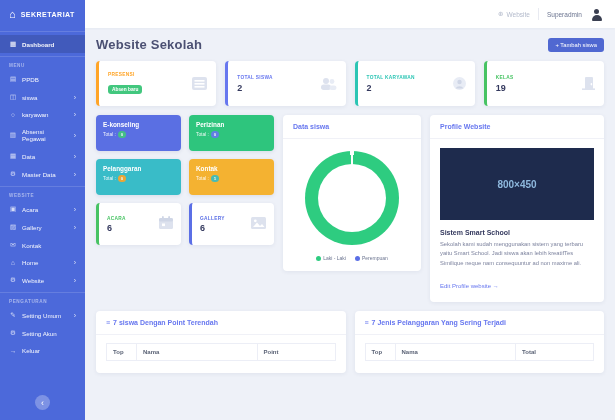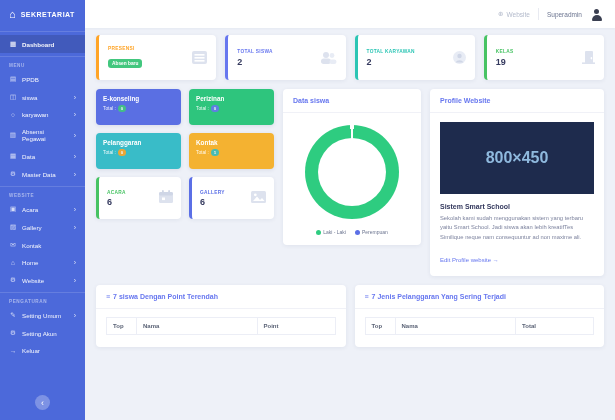--- a/index.html
+++ b/index.html
@@ -73,21 +73,21 @@
   .donut { width:94px; height:94px; border-radius:50%; position:relative;
            background:conic-gradient(#fff 0deg 2deg, #2ecc80 2deg 358deg, #fff 358deg 360deg); }
   .donut::after { content:""; position:absolute; inset:13px; background:#fff; border-radius:50%; }
   .legend { display:flex; gap:9px; margin-top:10px; font-size:5px; color:#6c7590; align-items:center; }
   .legend-item { display:flex; align-items:center; gap:2px; }
   .dot { width:5px; height:5px; border-radius:50%; }
   .dot-green { background:#2ecc80; } .dot-indigo { background:#5b6fe6; }
 
   .profile-card { width:174px; flex-shrink:0; }
   .profile-body { padding:9px 10px 10px; }
-  .profile-img { height:72px; background:#1e2b4d; display:flex; align-items:center; justify-content:center; color:#8fb9de; font-size:16px; font-weight:bold; margin-bottom:9px; }
+  .profile-img { height:72px; background:#1e2b4d; display:flex; align-items:center; justify-content:center; color:#8fb9de; font-size:10px; font-weight:bold; margin-bottom:9px; }
   .profile-heading { font-size:7px; font-weight:bold; color:#34395e; margin-bottom:4px; }
   .profile-text { font-size:5.8px; color:#7d839e; line-height:1.6; margin-bottom:6px; }
   .profile-link { font-size:6px; color:#6777ef; text-decoration:none; cursor:pointer; }
 
   
   .tables-row { display:flex; gap:9px; margin-top:9px; }
   .table-card { flex:1; min-width:0; }
   .table-title { display:flex; align-items:center; gap:3px; }
   .table-wrap { padding:8px 10px 12px; }
   table.mini { width:100%; border-collapse:collapse; font-size:6px; color:#5b6376; }
@@ -198,20 +198,24 @@
       <span>⊕</span>
       <span>Website</span>
     </div>
     <div class="topbar-sep"></div>
     <span class="topbar-user">Superadmin</span>
     <div class="avatar"></div>
   </header>
 
   <div class="content">
 
+    <div class="page-head">
+      <h1 class="page-title">Website Sekolah</h1>
+      <button class="btn-primary">+ Tambah siswa</button>
+    </div>
 
     <div class="stats-row">
       <div class="stat-card s0">
         <div>
           <div class="stat-label">PRESENSI</div>
           <span class="badge-pill">Absen baru</span>
         </div>
         <span class="stat-icon">
           <svg width="15" height="13" viewBox="0 0 15 13">
               <rect x="0" y="0" width="15" height="13" rx="2" fill="#dde2ee"></rect>

